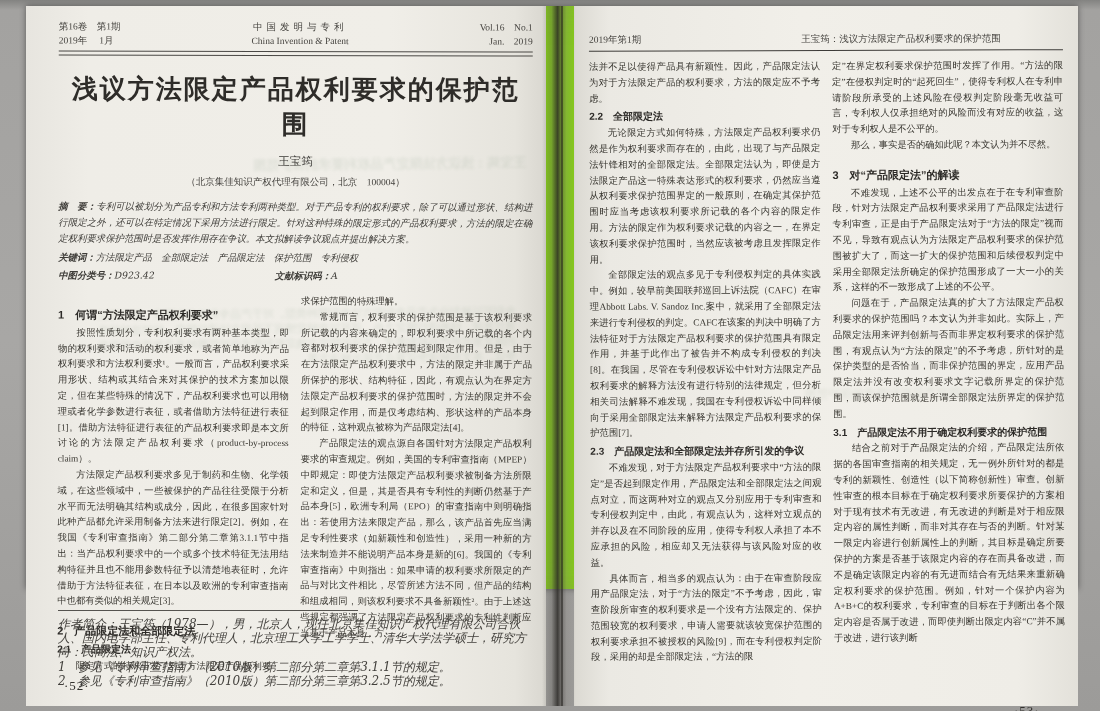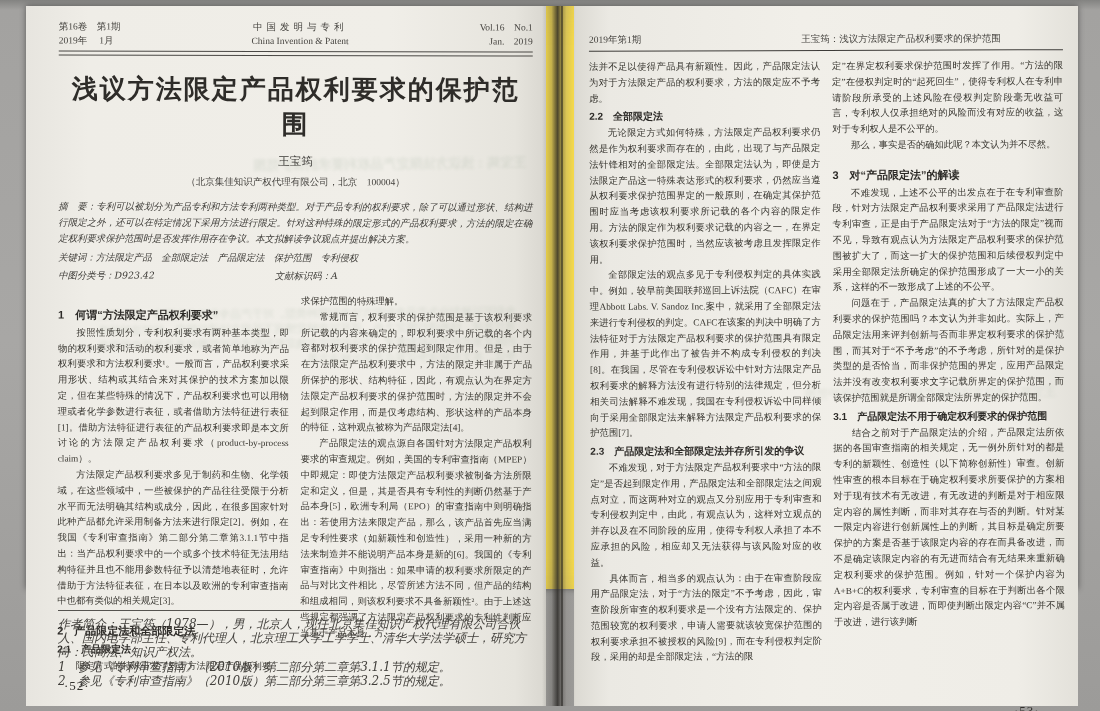--- a/index.html
+++ b/index.html
@@ -3,21 +3,21 @@
 <meta charset="utf-8">
 <style>
   html,body{margin:0;padding:0;}
   body{
     width:1100px;height:711px;overflow:hidden;position:relative;
     background:linear-gradient(180deg,#838381 0px,#a3a2a0 10px,#a8a7a5 340px,#9c9b99 711px);
     font-family:"Liberation Serif",serif;
   }
   .spread{
     position:absolute;left:26px;top:6px;width:1052px;height:583px;
-    background:#fde047;
+    background:#84cc16;
     box-shadow:0 0 6px rgba(0,0,0,.45), inset 0 0 40px rgba(120,115,105,.18);
   }
   .page-left{position:absolute;left:0;top:0;width:520px;height:700px;
     background:linear-gradient(90deg,#e7e5df 0%,#efede7 12%,#f0eee8 70%,#e6e4dd 94%,#d9d7d0 100%);}
   .page-right{position:absolute;left:548px;top:0;width:504px;height:700px;
     background:linear-gradient(90deg,#dbd9d2 0%,#ebe9e3 7%,#f1efe9 45%,#efede7 88%,#e3e1da 100%);}
   .gutter{position:absolute;left:516px;top:0;width:34px;height:700px;
     background:linear-gradient(90deg,rgba(90,88,84,0) 0%,rgba(90,88,84,.35) 28%,rgba(45,43,40,.85) 46%,rgba(75,72,68,.55) 56%,rgba(130,127,122,.28) 72%,rgba(130,127,122,0) 100%);}
   .gutter:after{content:"";position:absolute;left:19px;top:0;width:2px;height:700px;background:rgba(35,33,30,.55);}
 
@@ -28,21 +28,21 @@
   .lp-header .c{text-align:center;}
   .lp-header .r{text-align:right;}
   .jtitle-cn{letter-spacing:4px;}
   .rule-double{margin-top:3px;height:3px;border-top:1.2px solid #4a4845;border-bottom:1.2px solid #4a4845;}
   .a-title{margin-top:16px;text-align:center;font-family:"Liberation Sans",sans-serif;font-weight:700;
     font-size:26px;letter-spacing:2px;color:#2e2c29;}
   .a-author{margin-top:12px;text-align:center;font-size:11.5px;color:#3a3835;}
   .a-affil{margin-top:7px;text-align:center;font-size:9.5px;color:#45433f;}
   .abs{margin-top:10px;font-family:"DejaVu Serif",serif;font-style:italic;font-size:9.4px;
     line-height:16.2px;color:#3e3c38;text-align:justify;}
-  .abs .lab{font-weight:400;}
+  .abs .lab{font-weight:700;}
   .abs-kw{margin-top:2px;}
   .abs-meta{margin-top:2px;display:flex;}
   .abs-meta .gap{margin-left:120px;}
   .cols{margin-top:10px;display:flex;gap:12px;}
   .col{width:231px;font-size:9.3px;line-height:15.8px;color:#37352f;text-align:justify;}
   .blk.p{text-align:justify;}
   .blk.ind{text-indent:2em;}
   .blk.h1{font-family:"Liberation Sans",sans-serif;font-weight:700;font-size:11px;margin:14px 0 2px;color:#2c2a27;}
   .blk.h2{font-family:"Liberation Sans",sans-serif;font-weight:700;font-size:10px;margin:2px 0 1px;color:#2c2a27;}
   .fn-sep{position:absolute;left:32px;top:604px;width:300px;height:1px;background:#55534f;}
@@ -153,20 +153,20 @@
           <div class="blk p ind">全部限定法的观点多见于专利侵权判定的具体实践中。例如，较早前美国联邦巡回上诉法院（CAFC）在审理Abbott Labs. V. Sandoz Inc.案中，就采用了全部限定法来进行专利侵权的判定。CAFC在该案的判决中明确了方法特征对于方法限定产品权利要求的保护范围具有限定作用，并基于此作出了被告并不构成专利侵权的判决[8]。在我国，尽管在专利侵权诉讼中针对方法限定产品权利要求的解释方法没有进行特别的法律规定，但分析相关司法解释不难发现，我国在专利侵权诉讼中同样倾向于采用全部限定法来解释方法限定产品权利要求的保护范围[7]。</div>
           <div class="blk h2">2.3　产品限定法和全部限定法并存所引发的争议</div>
           <div class="blk p ind">不难发现，对于方法限定产品权利要求中“方法的限定”是否起到限定作用，产品限定法和全部限定法之间观点对立，而这两种对立的观点又分别应用于专利审查和专利侵权判定中，由此，有观点认为，这样对立观点的并存以及在不同阶段的应用，使得专利权人承担了本不应承担的风险，相应却又无法获得与该风险对应的收益。</div>
           <div class="blk p ind">具体而言，相当多的观点认为：由于在审查阶段应用产品限定法，对于“方法的限定”不予考虑，因此，审查阶段所审查的权利要求是一个没有方法限定的、保护范围较宽的权利要求，申请人需要就该较宽保护范围的权利要求承担不被授权的风险[9]，而在专利侵权判定阶段，采用的却是全部限定法，“方法的限</div>
         </div>
       <div class="col">
           <div class="blk p">定”在界定权利要求保护范围时发挥了作用。“方法的限定”在侵权判定时的“起死回生”，使得专利权人在专利申请阶段所承受的上述风险在侵权判定阶段毫无收益可言，专利权人仅承担绝对的风险而没有对应的收益，这对于专利权人是不公平的。</div>
           <div class="blk p ind">那么，事实是否的确如此呢？本文认为并不尽然。</div>
           <div class="blk h1">3　对“产品限定法”的解读</div>
           <div class="blk p ind">不难发现，上述不公平的出发点在于在专利审查阶段，针对方法限定产品权利要求采用了产品限定法进行专利审查，正是由于产品限定法对于“方法的限定”视而不见，导致有观点认为方法限定产品权利要求的保护范围被扩大了，而这一扩大的保护范围和后续侵权判定中采用全部限定法所确定的保护范围形成了一大一小的关系，这样的不一致形成了上述的不公平。</div>
-          <div class="blk p ind">问题在于，产品限定法真的扩大了方法限定产品权利要求的保护范围吗？本文认为并非如此。实际上，产品限定法用来评判创新与否而非界定权利要求的保护范围，而其对于“不予考虑”的不予考虑，所针对的是保护类型的是否恰当，而非保护范围的界定，应用产品限定法并没有改变权利要求文字记载所界定的保护范围，而该保护范围就是所谓全部限定法所界定的保护范围。</div>
+          <div class="blk p ind">问题在于，产品限定法真的扩大了方法限定产品权利要求的保护范围吗？本文认为并非如此。实际上，产品限定法用来评判创新与否而非界定权利要求的保护范围，有观点认为“方法的限定”的不予考虑，所针对的是保护类型的是否恰当，而非保护范围的界定，应用产品限定法并没有改变权利要求文字记载所界定的保护范围，而该保护范围就是所谓全部限定法所界定的保护范围。</div>
           <div class="blk h2">3.1　产品限定法不用于确定权利要求的保护范围</div>
           <div class="blk p ind">结合之前对于产品限定法的介绍，产品限定法所依据的各国审查指南的相关规定，无一例外所针对的都是专利的新颖性、创造性（以下简称创新性）审查。创新性审查的根本目标在于确定权利要求所要保护的方案相对于现有技术有无改进，有无改进的判断是对于相应限定内容的属性判断，而非对其存在与否的判断。针对某一限定内容进行创新属性上的判断，其目标是确定所要保护的方案是否基于该限定内容的存在而具备改进，而不是确定该限定内容的有无进而结合有无结果来重新确定权利要求的保护范围。例如，针对一个保护内容为A+B+C的权利要求，专利审查的目标在于判断出各个限定内容是否属于改进，而即使判断出限定内容“C”并不属于改进，进行该判断</div>
         </div>
     </div>
   </div>
   <div class="pagenum pn-r">·53·</div>
 </div>
 
 </body></html>

